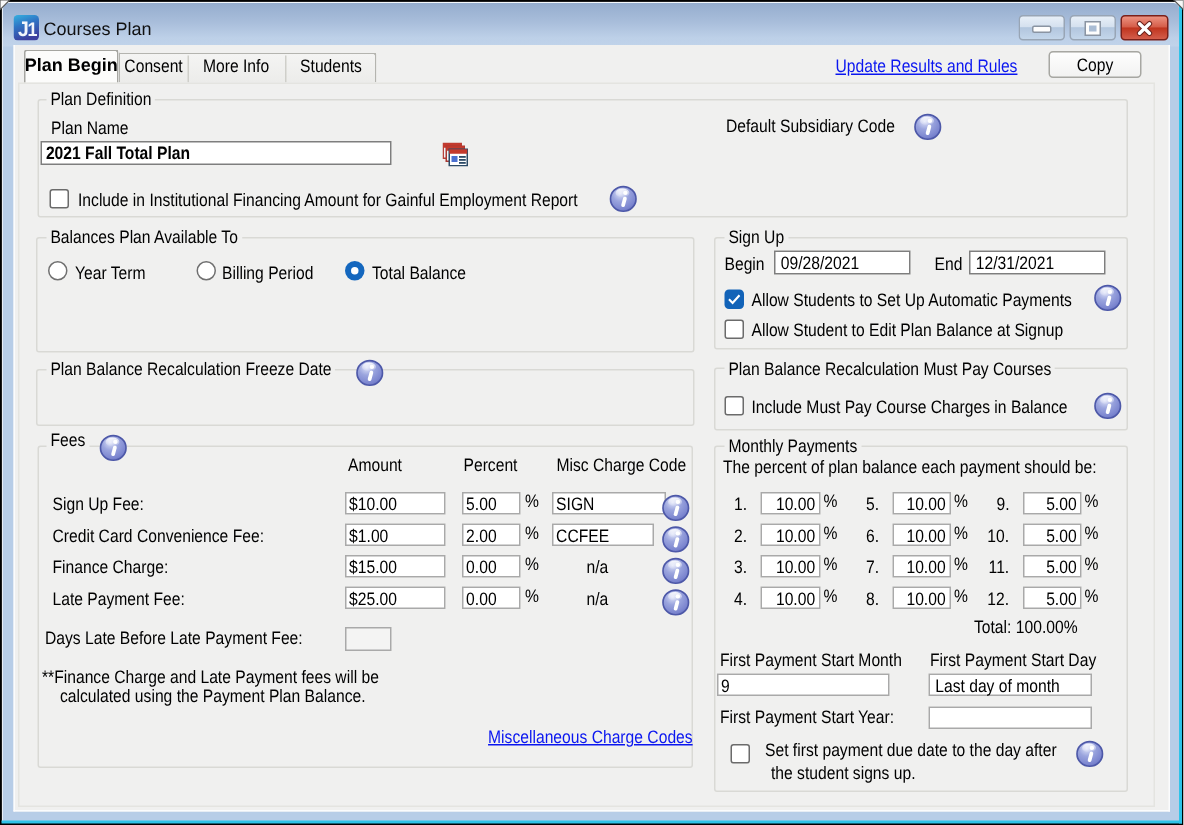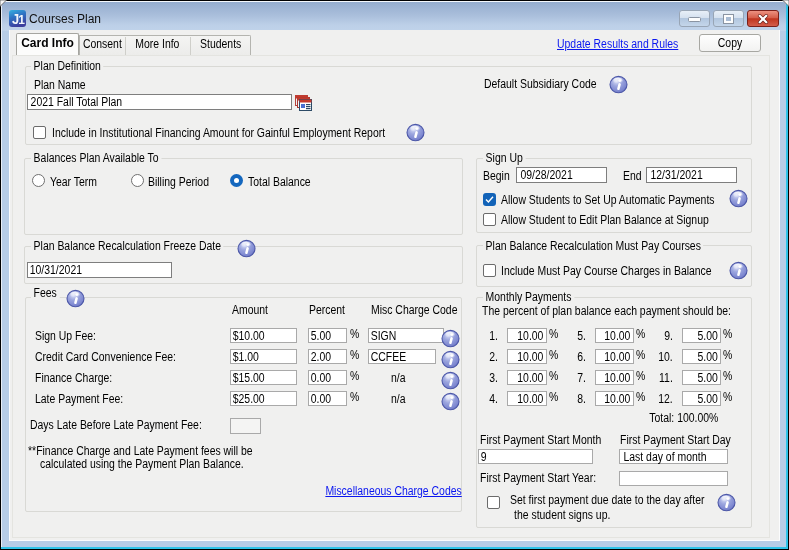--- a/index.html
+++ b/index.html
@@ -92,40 +92,40 @@
 <g stroke="#fff" stroke-width="2.2" stroke-linecap="round">
         <line x1="80.7" y1="5.8" x2="87.3" y2="12.2"></line>
         <line x1="87.3" y1="5.8" x2="80.7" y2="12.2"></line>
       </g>
 </svg>
 <div style="position:absolute;left:79px;top:35px;width:172px;height:20px;background:linear-gradient(#f4f4f3,#ececea);border:1px solid #b4b4af;border-bottom:none;border-radius:0 2px 0 0"></div>
 <div style="position:absolute;left:125px;top:37px;width:1px;height:18px;background:#cfcfca"></div>
 <div style="position:absolute;left:190px;top:37px;width:1px;height:18px;background:#cfcfca"></div>
 <div style="position:absolute;left:16px;top:33px;width:63px;height:23px;background:#fcfcfb;border:1px solid #a5a5a0;border-bottom:none;border-radius:2px 2px 0 0"></div>
 <div class="tab" style="left:16px;top:33px;width:63px;height:20px">
-      <span style="font-weight:bold;white-space:pre">Card Info</span>
+      <span style="font-weight:bold;white-space:pre">Plan Begin</span>
     </div>
 <div class="tab" style="left:79px;top:34px;width:46px;height:20px">
       <span class="sxc">Consent</span>
     </div>
 <div class="tab" style="left:125px;top:34px;width:65px;height:20px">
       <span class="sxc">More Info</span>
     </div>
 <div class="tab" style="left:190px;top:34px;width:61px;height:20px">
       <span class="sxc">Students</span>
     </div>
 <div class="lbl" style="left:557px;top:38px"><a>Update Results and Rules</a></div>
 <div style="position:absolute;left:699px;top:34px;width:62px;height:18px;background:linear-gradient(#fefefe,#f2f2f1);border:1px solid #a7a7a2;border-radius:3px;display:flex;align-items:center;justify-content:center">
       <span class="sxc">Copy</span>
     </div>
 <div id="page"></div>
 <div class="gb" style="left:25px;top:66px;width:727px;height:79px"></div>
 <div class="gl" style="left:31px;top:60px">Plan Definition</div>
 <div class="lbl" style="left:34px;top:79px;">Plan Name</div>
-<div class="tb" style="left:27px;top:94px;width:265px;height:16px;">
+<div class="tb" style="left:27px;top:94px;width:234px;height:16px;font-weight:bold;">
       <span class="sx" style="padding-left:3px">2021 Fall Total Plan</span>
     </div>
 <svg style="position:absolute;left:295px;top:95px" width="17" height="16" viewBox="0 0 17 16">
 <rect x="0.5" y="0.5" width="12" height="10" fill="#eef2f6" stroke="#b7413a" stroke-width="1"></rect>
 <rect x="0.5" y="0.5" width="12" height="3" fill="#c4392c"></rect>
 <rect x="2.5" y="2.5" width="12" height="10" fill="#f4f6f8" stroke="#a83832" stroke-width="1"></rect>
 <rect x="2.5" y="2.5" width="12" height="3" fill="#c4392c"></rect>
 <rect x="4.5" y="4.5" width="12" height="11" fill="#fff" stroke="#2c4a66" stroke-width="1"></rect>
 <rect x="4.5" y="4.5" width="12" height="3" fill="#c4392c"></rect>
 <rect x="6" y="9" width="4" height="4" fill="#4a6fd0"></rect>
@@ -185,23 +185,20 @@
 <div class="lbl" style="left:501px;top:214px;">Allow Student to Edit Plan Balance at Signup</div>
 <div class="gb" style="left:24px;top:246px;width:439px;height:38px"></div>
 <div class="gl" style="left:31px;top:240px">Plan Balance Recalculation Freeze Date</div>
 <span class="info" style="left:237px;top:239px"><svg width="19" height="19" viewBox="0 0 19 19">
 <ellipse cx="9.5" cy="9.6" rx="8.5" ry="8.2" fill="url(#ig)"></ellipse>
 <ellipse cx="9.5" cy="9.6" rx="8.5" ry="8.2" fill="none" stroke="#4d58a8" stroke-width="1.1"></ellipse>
 <ellipse cx="9" cy="5.6" rx="4.6" ry="2.9" fill="url(#ih)"></ellipse>
 <ellipse cx="10.9" cy="5.6" rx="1.5" ry="1.4" fill="#fff"></ellipse>
 <path d="M10.6 9.4 L9.4 13.8" stroke="#fff" stroke-width="2.5" stroke-linecap="round"></path>
 </svg></span>
-<div class="tb" style="left:27px;top:262px;width:145px;height:16px;">
-      <span class="sx" style="padding-left:2px">10/31/2021</span>
-    </div>
 <div class="gb" style="left:476px;top:245px;width:276px;height:42px"></div>
 <div class="gl" style="left:483px;top:240px">Plan Balance Recalculation Must Pay Courses</div>
 <div class="cb" style="left:483px;top:264px"></div>
 <div class="lbl" style="left:501px;top:265px;">Include Must Pay Course Charges in Balance</div>
 <span class="info" style="left:729px;top:261px"><svg width="19" height="19" viewBox="0 0 19 19">
 <ellipse cx="9.5" cy="9.6" rx="8.5" ry="8.2" fill="url(#ig)"></ellipse>
 <ellipse cx="9.5" cy="9.6" rx="8.5" ry="8.2" fill="none" stroke="#4d58a8" stroke-width="1.1"></ellipse>
 <ellipse cx="9" cy="5.6" rx="4.6" ry="2.9" fill="url(#ih)"></ellipse>
 <ellipse cx="10.9" cy="5.6" rx="1.5" ry="1.4" fill="#fff"></ellipse>
 <path d="M10.6 9.4 L9.4 13.8" stroke="#fff" stroke-width="2.5" stroke-linecap="round"></path>

